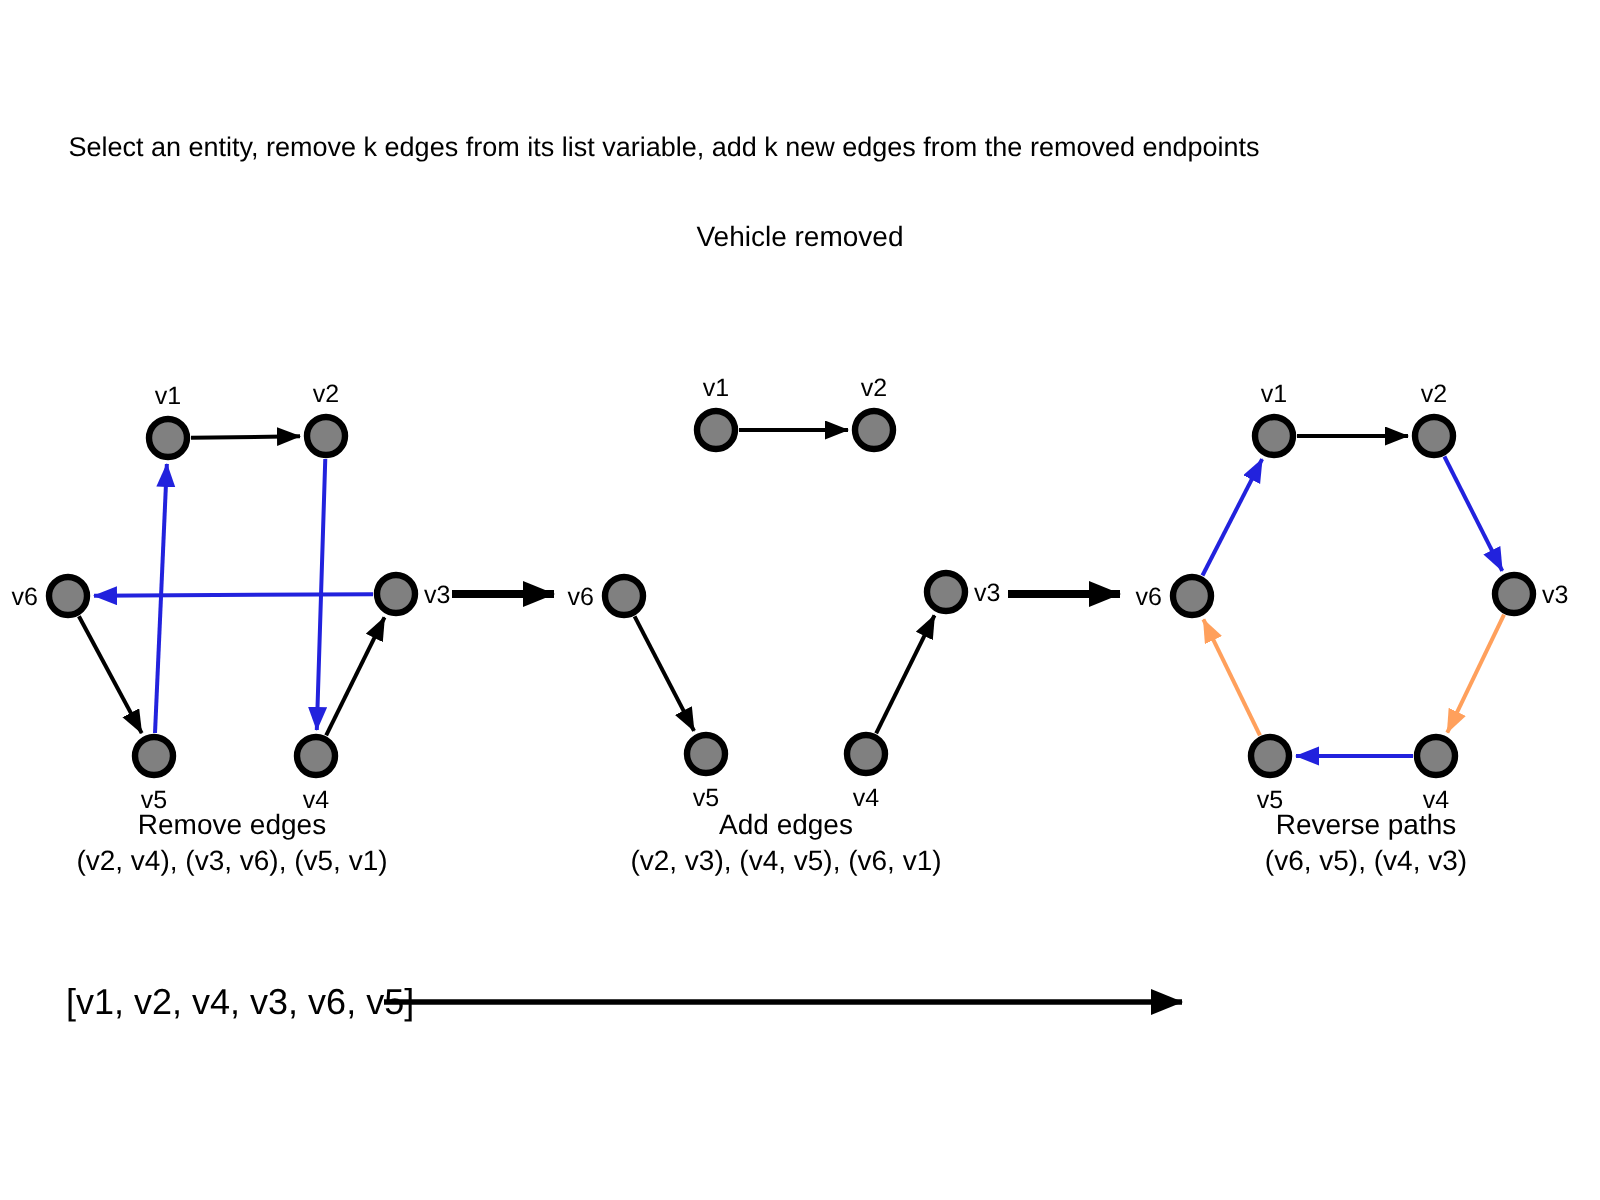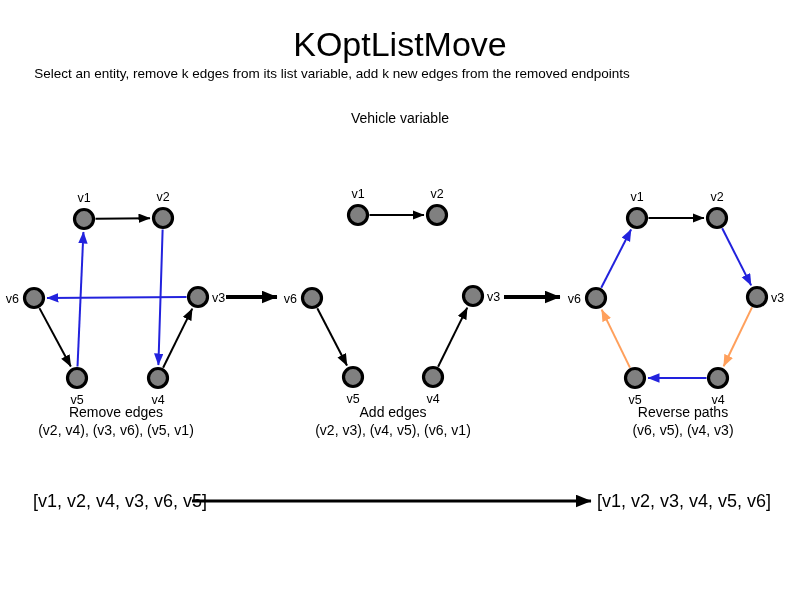--- a/index.html
+++ b/index.html
@@ -51,23 +51,22 @@
   }
   .node-label { font-size: 12.5px; }
   .caption-line1 { font-size: 14px; }
   .caption-line2 { font-size: 14px; }
 </style>
 </head>
 <body>
 
 <div id="stage">
 
-  <div id="title" class="abs">KOptListMove</div>
   <div id="subtitle" class="abs">Select an entity, remove k edges from its list variable, add k new edges from the removed endpoints</div>
-  <div id="context-label" class="abs">Vehicle variable</div>
+  <div id="context-label" class="abs">Vehicle removed</div>
 
   <svg id="diagram-svg" width="800" height="600">
       <defs>
         <marker id="ah-black" markerUnits="userSpaceOnUse" markerWidth="13" markerHeight="10" refX="11.5" refY="4.75" orient="auto">
           <path d="M0,0 L12,4.75 L0,9.5 Z" fill="#000000"></path>
         </marker>
         <marker id="ah-blue" markerUnits="userSpaceOnUse" markerWidth="13" markerHeight="10" refX="11.5" refY="4.75" orient="auto">
           <path d="M0,0 L12,4.75 L0,9.5 Z" fill="#2222dd"></path>
         </marker>
         <marker id="ah-orange" markerUnits="userSpaceOnUse" markerWidth="13" markerHeight="10" refX="11.5" refY="4.75" orient="auto">
@@ -139,15 +138,14 @@
         <text x="718" y="404" text-anchor="middle" class="node-label">v4</text>
         <text x="683" y="417" text-anchor="middle" class="caption-line1">Reverse paths</text>
         <text x="683" y="435" text-anchor="middle" class="caption-line2">(v6, v5), (v4, v3)</text>
       </g>
       <line x1="226" y1="297" x2="277" y2="297" stroke="#000000" stroke-width="4" marker-end="url(#ah-big)"></line>
       <line x1="504" y1="297" x2="560" y2="297" stroke="#000000" stroke-width="4" marker-end="url(#ah-big)"></line>
       <line x1="192" y1="501" x2="591" y2="501" stroke="#000000" stroke-width="2.8" marker-end="url(#ah-big)"></line>
     </svg>
 
   <div id="route-list-before" class="abs list-text">[v1, v2, v4, v3, v6, v5]</div>
-  <div id="route-list-after" class="abs list-text">[v1, v2, v3, v4, v5, v6]</div>
 
 </div>
 
 </body></html>

